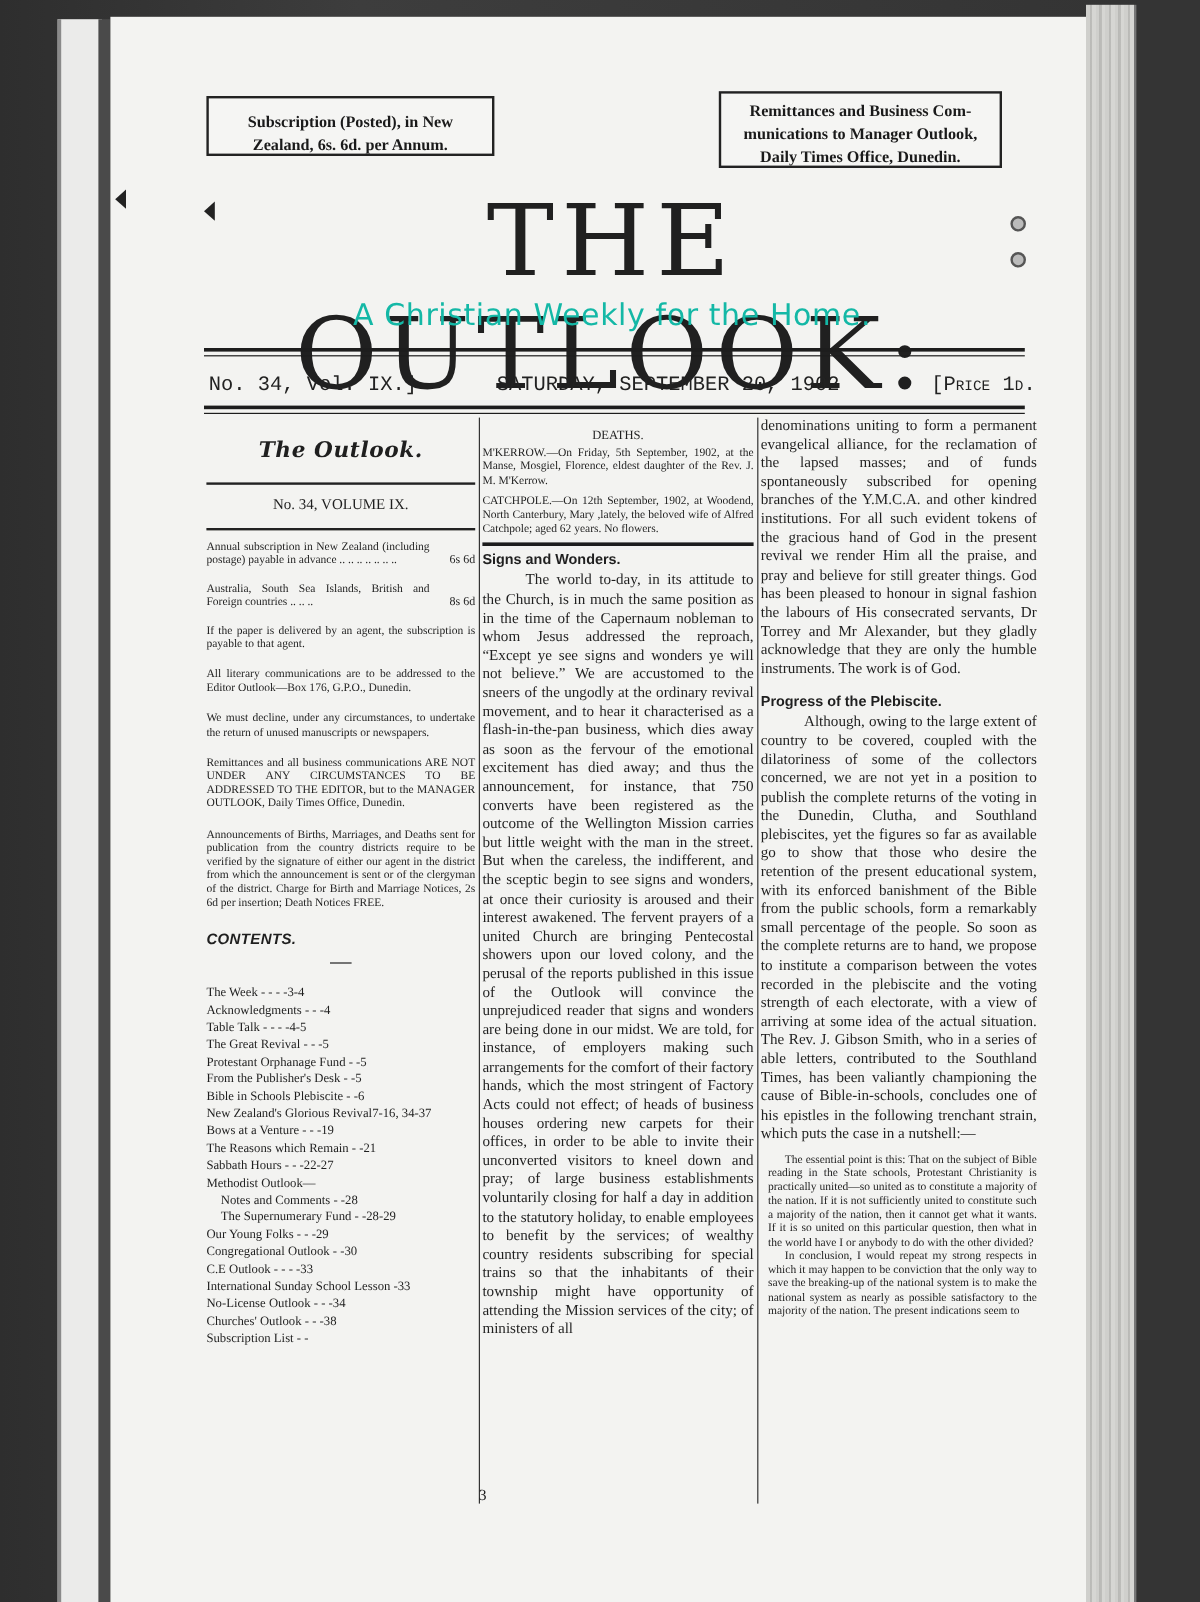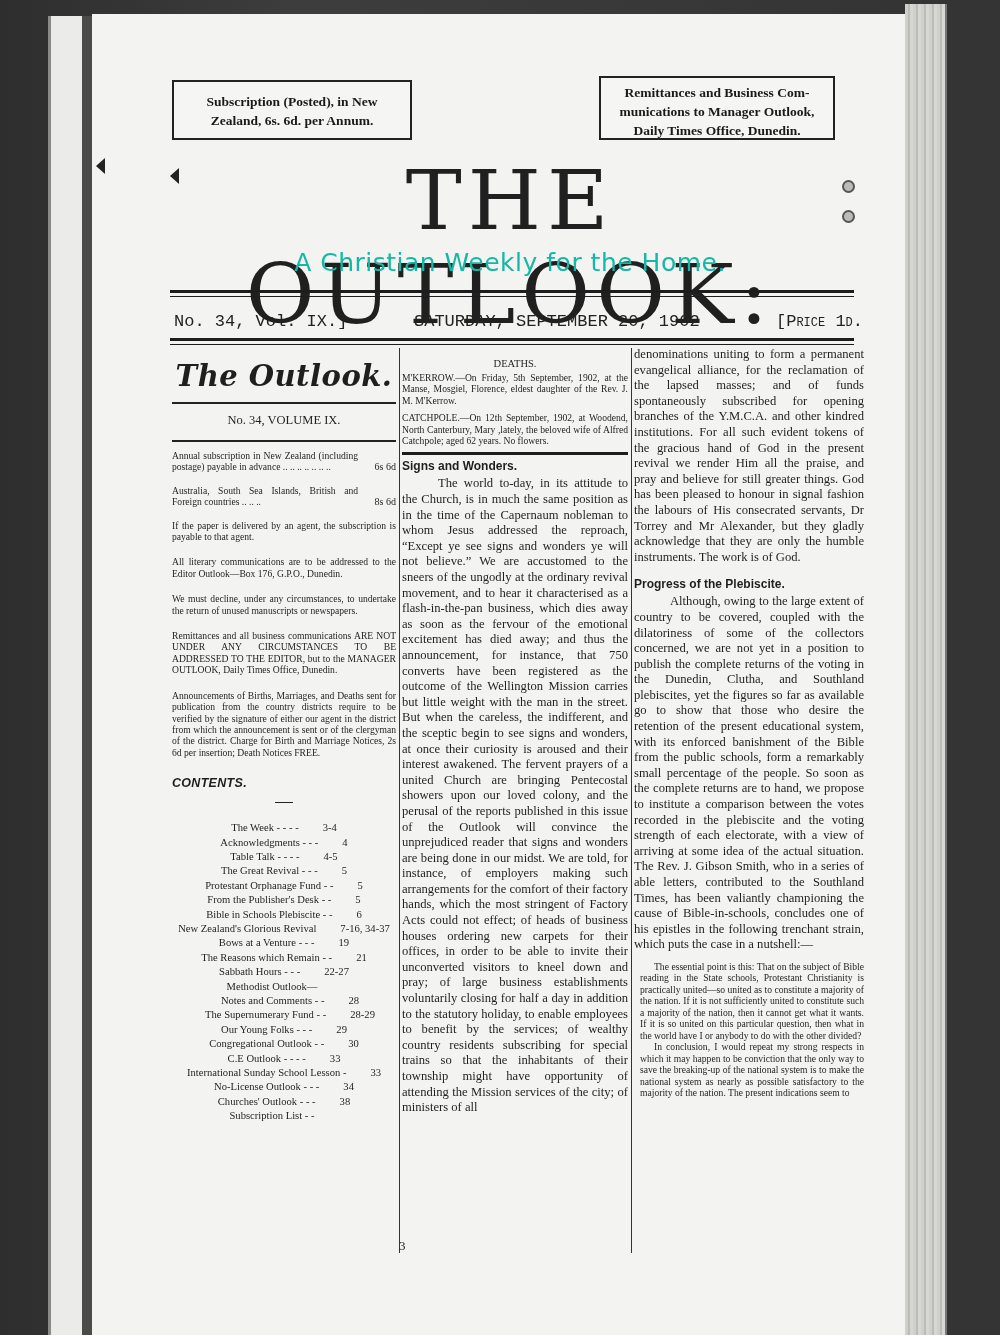--- a/index.html
+++ b/index.html
@@ -13,49 +13,49 @@
     .scan-bg { position: absolute; inset: 0; background: linear-gradient(90deg,#2e2e2e 0,#3d3d3d 30%,#333 100%); }
     .left-strip { position: absolute; left: 48px; top: 16px; width: 34px; height: 1319px; background: #ebebea; border-left: 3px solid #8a8a8a; }
     .gutter { position: absolute; left: 82px; top: 16px; width: 10px; height: 1319px; background: #4a4a4a; }
     .page { position: absolute; left: 92px; top: 14px; width: 815px; height: 1321px; background: #f3f3f1; }
     .right-edge { position: absolute; left: 905px; top: 4px; width: 40px; height: 1331px;
       background: repeating-linear-gradient(90deg,#cfcfcc 0,#cfcfcc 3px,#b9b9b6 3px,#bdbdba 5px,#d6d6d3 5px,#d6d6d3 8px); border-right: 2px solid #777; }
     .right-dark { position: absolute; left: 947px; top: 0; width: 53px; height: 1335px; background: #343434; }
 
     .boxnote { position: absolute; border: 2px solid #222; background: #f5f5f3; text-align: center;
       font-family: "Liberation Serif", serif; font-weight: bold; font-size: 13.5px; line-height: 19px; color: #1a1a1a; }
-    .boxnote.left { left: 172px; top: 80px; width: 240px; height: 60px; padding-top: 10px; box-sizing: border-box; }
+    .boxnote.left { left: 172px; top: 80px; width: 240px; height: 50px; padding-top: 10px; box-sizing: border-box; }
     .boxnote.right { left: 599px; top: 76px; width: 236px; height: 64px; padding-top: 5px; box-sizing: border-box; }
 
     .masthead { position: absolute; left: 160px; top: 152px; width: 700px; text-align: center;
       font-family: "DejaVu Serif", serif; font-size: 84px; font-weight: normal; letter-spacing: 6px; line-height: 96px; color: #202020;
       transform: scaleY(0.98); }
     .subtitle { position: absolute; left: 160px; top: 248px; width: 700px; text-align: center;
       font-family: "DejaVu Sans", sans-serif; font-size: 25px; letter-spacing: 0.5px; color: #14b8a6; }
 
     .rule { position: absolute; background: #1d1d1d; }
     .dateline { position: absolute; top: 312px; font-family: Liberation Mono, monospace; font-size: 17px; color: #222; }
 
     .col { position: absolute; font-family: "Liberation Serif", serif; color: #1f1f1f; }
     .col1 { left: 172px; top: 352px; width: 224px; }
     .col2 { left: 402px; top: 352px; width: 226px; }
     .col3 { left: 634px; top: 347px; width: 230px; }
 
     .blackletter { font-family: "DejaVu Serif", serif; font-weight: bold; text-align: center; font-style: italic; }
-    .hd-outlook { font-size: 29px; margin-top: 6px; height: 40px; line-height: 36px; letter-spacing: 0.5px; }
+    .hd-outlook { font-size: 18px; margin-top: 6px; height: 40px; line-height: 36px; letter-spacing: 0.5px; }
     .vol-line { text-align: center; font-size: 12.5px; padding: 9px 0 12px; border-top: 2px solid #222; border-bottom: 2px solid #222; margin: 4px 0 8px; }
     .small { font-size: 9.6px; line-height: 11.4px; text-align: justify; }
     .small p { margin: 0 0 14px; }
     .sub-row { display: flex; justify-content: space-between; align-items: flex-end; margin-bottom: 12px; }
     .sub-row .txt { width: 186px; text-indent: 0; }
     .sub-row .price { font-size: 10px; }
     .contents-title { font-weight: bold; font-size: 12.5px; margin-top: 18px; font-family: "Liberation Sans", sans-serif; letter-spacing: 0.3px; font-style: italic; }
     .contents-dash { width: 18px; height: 1px; background: #222; margin: 12px auto 18px; }
     .toc { font-size: 10.6px; line-height: 14.4px; }
-    .toc-row { display: flex; justify-content: center; gap: 24px; }
+    .toc-row { display: flex; justify-content: flex-start; }
     .toc-row.indent .toc-label { padding-left: 12px; }
     .toc-row .toc-label { white-space: nowrap; }
 
     .deaths-title { text-align: center; font-size: 10.5px; margin-top: 6px; }
     .death { font-size: 9.6px; line-height: 11.4px; text-align: justify; margin: 3px 0 6px; }
     .hd-week { font-size: 30px; line-height: 46px; height: 48px; border-top: 2px solid #222; border-bottom: 2px solid #222; margin: 20px 0 10px; letter-spacing: 1px; }
     .section-title { font-family: "Liberation Sans", sans-serif; font-weight: bold; font-size: 12px; margin: 4px 0 3px; }
     .body { font-size: 12.6px; line-height: 15.6px; text-align: justify; }
     .body p { margin: 0; text-indent: 36px; }
     .quote { font-size: 9.6px; line-height: 11.5px; text-align: justify; margin: 8px 0 0 6px; }

